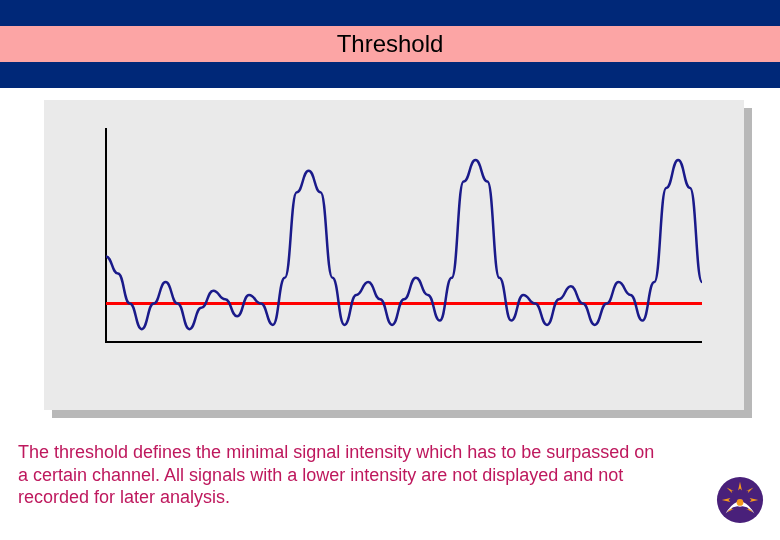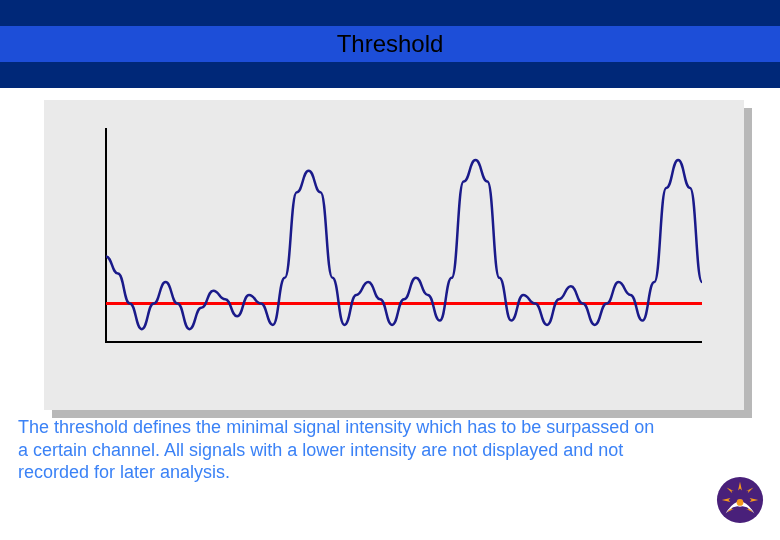--- a/index.html
+++ b/index.html
@@ -7,21 +7,21 @@
   .slide { width: 780px; height: 540px; position: relative; background: #fff; }
   .title-bar {
     width: 100%;
     height: 88px;
     background: #002878;
     display: flex;
     align-items: center;
     justify-content: center;
   }
   .title-text {
-    background: #1d4ed8;
+    background: #fca5a5;
     padding: 4px 0;
     width: 100%;
     text-align: center;
     font-size: 24px;
     color: #000;
   }
   .chart-wrap {
     position: absolute;
     left: 44px;
     top: 100px;
@@ -45,25 +45,25 @@
     background: #eaeaea;
   }
   .chart-svg {
     position: absolute;
     left: 0; top: 0;
     width: 700px; height: 310px;
   }
   .desc {
     position: absolute;
     left: 18px;
-    top: 416px;
+    top: 441px;
     width: 650px;
     font-size: 18px;
     line-height: 1.25;
-    color: #3b82f6;
+    color: #be185d;
   }
   .logo {
     position: absolute;
     right: 16px;
     bottom: 16px;
     width: 48px;
     height: 48px;
   }
 </style>
 </head>

